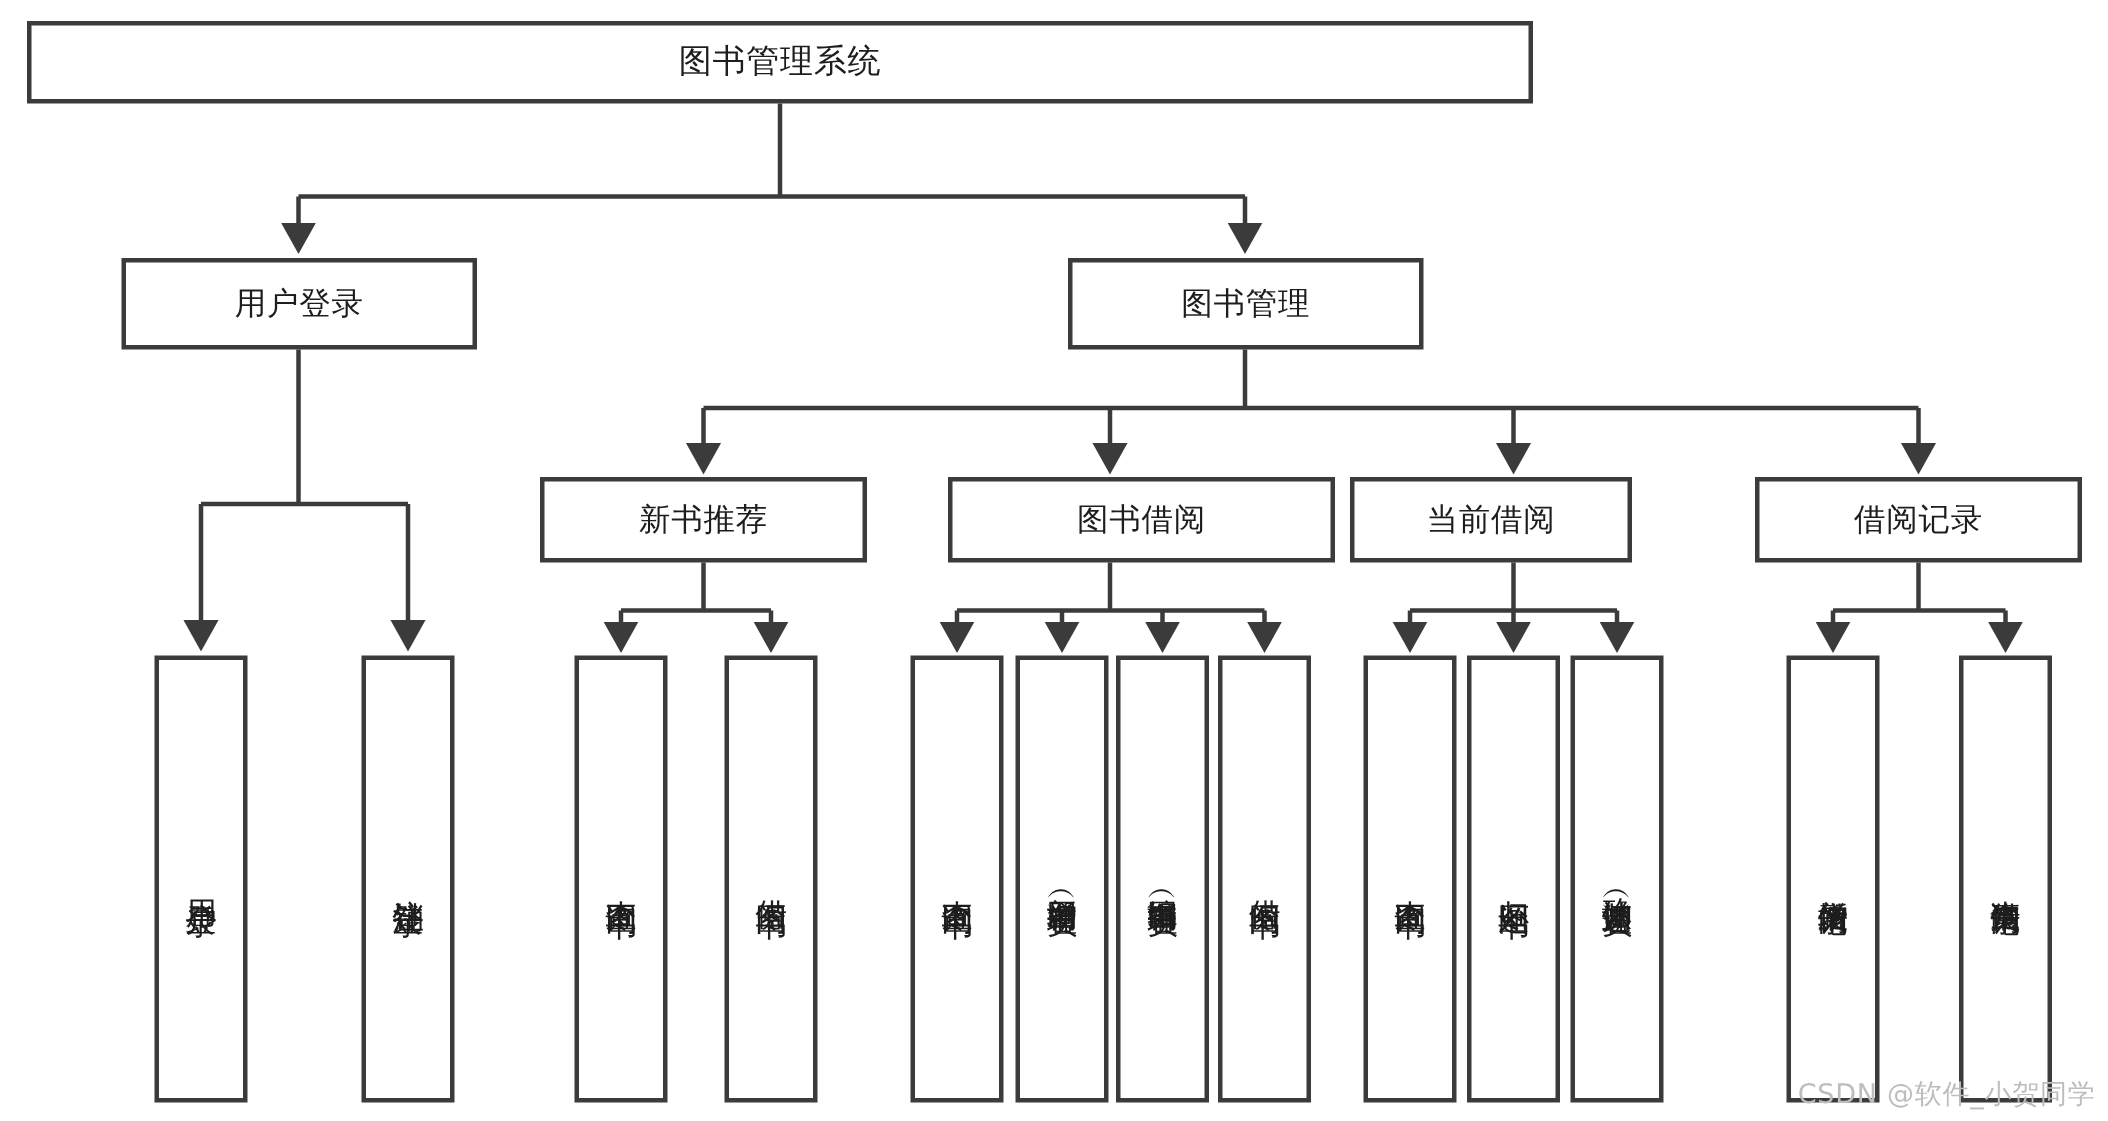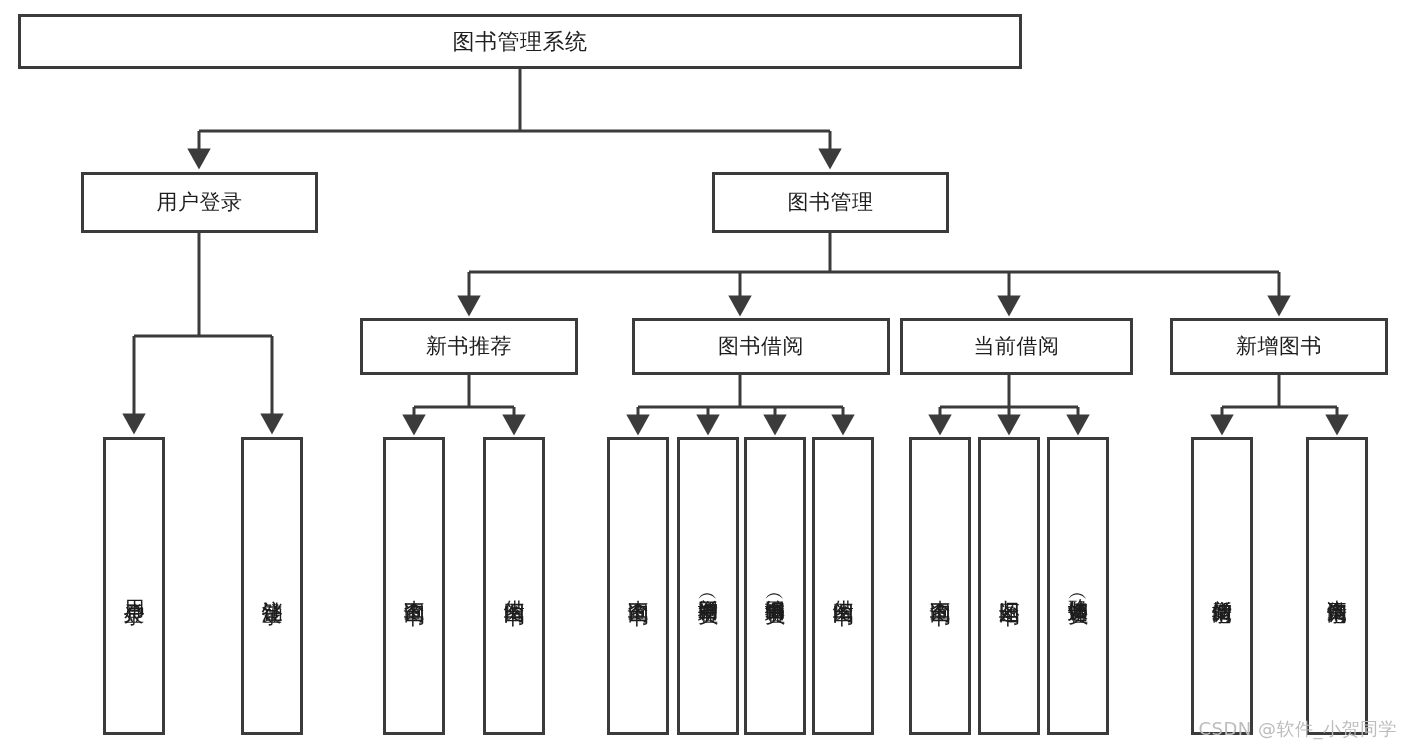--- a/index.html
+++ b/index.html
@@ -139,25 +139,25 @@
   <div class="node-box" style="left:712px; top:172px; width:237px; height:61px;">
     <span class="node-label-h">图书管理</span>
   </div>
 
   <div class="node-box" style="left:360px; top:318px; width:218px; height:57px;">
     <span class="node-label-h">新书推荐</span>
   </div>
   <div class="node-box" style="left:632px; top:318px; width:258px; height:57px;">
     <span class="node-label-h">图书借阅</span>
   </div>
-  <div class="node-box" style="left:900px; top:318px; width:233px; height:57px;">
+  <div class="node-box" style="left:900px; top:318px; width:188px; height:57px;">
     <span class="node-label-h">当前借阅</span>
   </div>
   <div class="node-box" style="left:1170px; top:318px; width:218px; height:57px;">
-    <span class="node-label-h">新增图书</span>
+    <span class="node-label-h">借阅记录</span>
   </div>
 
   <div class="node-box leaf-box" style="left:103px; top:437px; width:62px; height:298px;">
     <span class="node-label-v">用户登录</span>
   </div>
   <div class="node-box leaf-box" style="left:241px; top:437px; width:62px; height:298px;">
     <span class="node-label-v">注销登录</span>
   </div>
 
   <div class="node-box leaf-box" style="left:383px; top:437px; width:62px; height:298px;">

